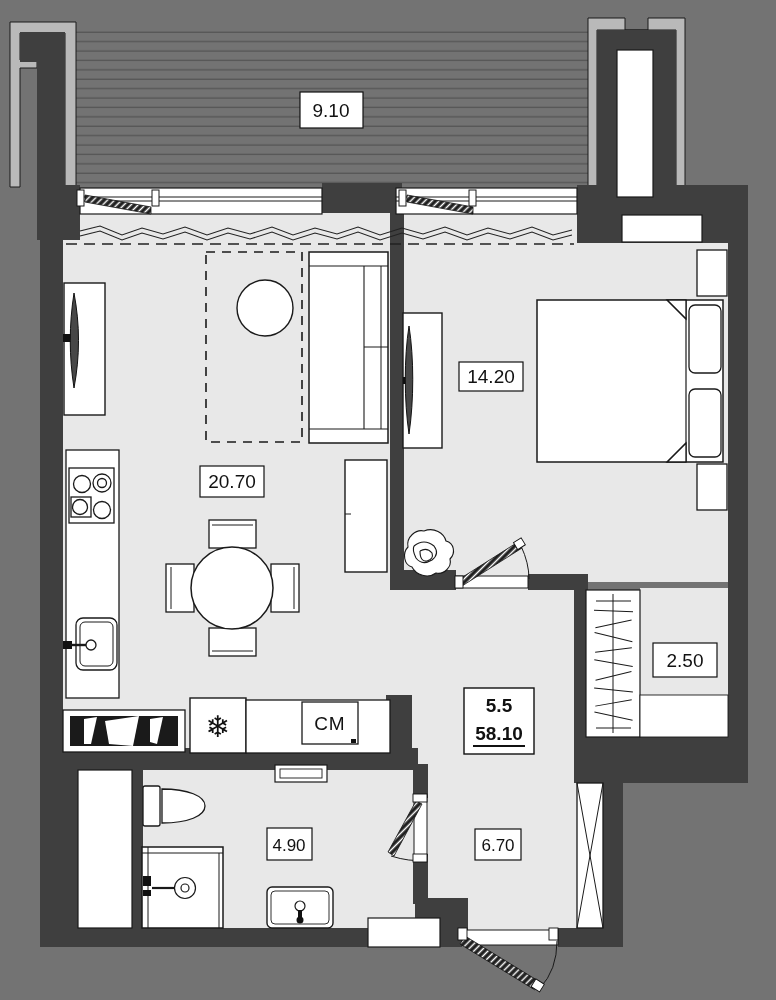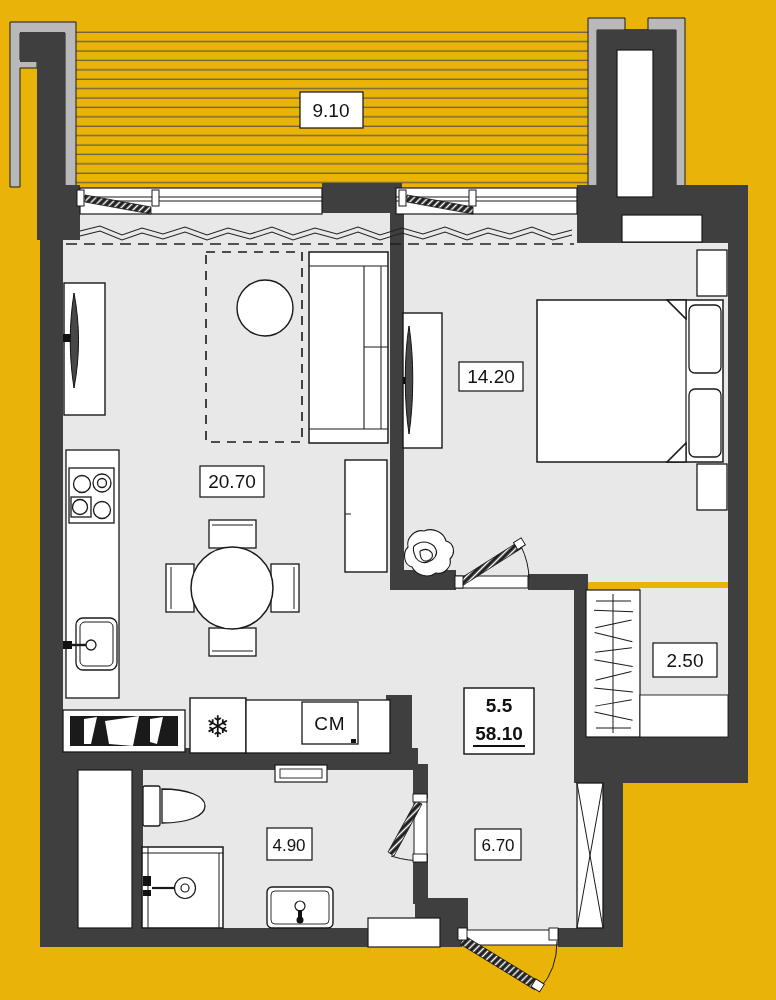--- a/index.html
+++ b/index.html
@@ -1,16 +1,16 @@
 <!DOCTYPE html>
 <html><head>
 <meta charset="utf-8">
 <style>
   html,body{margin:0;padding:0;background:#fff;}
-  .stage{position:relative;width:776px;height:1000px;background:#eab308;overflow:hidden;
+  .stage{position:relative;width:776px;height:1000px;background:#737373;overflow:hidden;
          font-family:"Liberation Sans",sans-serif;}
   svg text{font-family:"Liberation Sans","DejaVu Sans",sans-serif;fill:#111;}
   .lbl{font-size:19px;}
   .lbl-sm{font-size:17px;}
   .lbl-b{font-size:19px;font-weight:bold;}
   .snow{font-size:30px;}
   .cm{font-size:19px;letter-spacing:1px;}
 </style>
 </head>
 <body>

